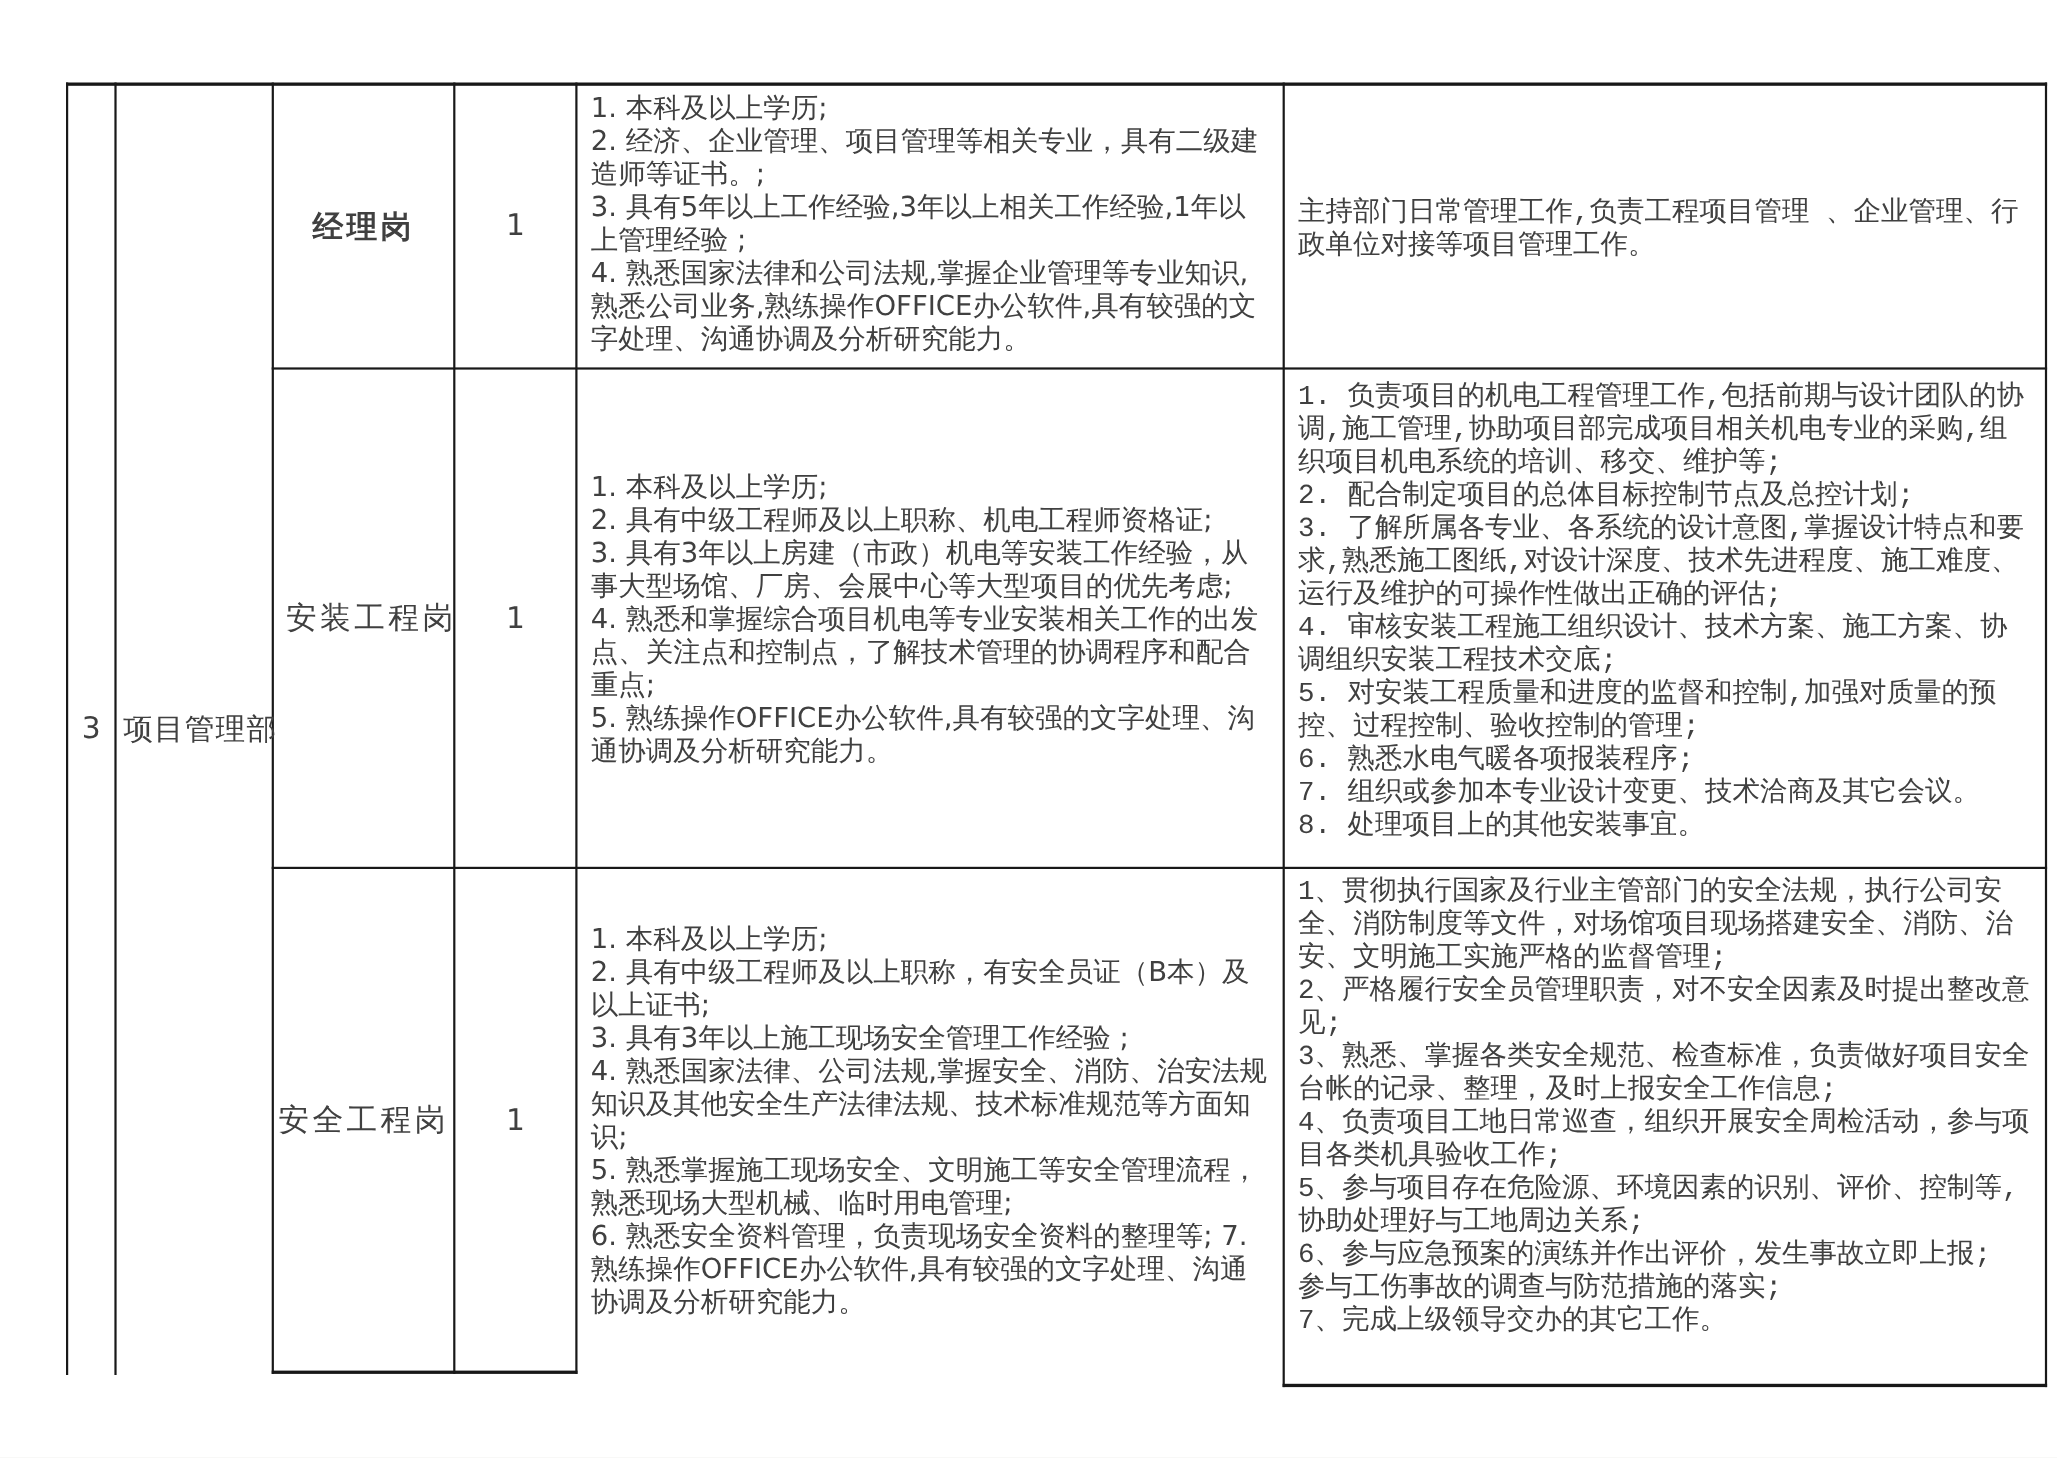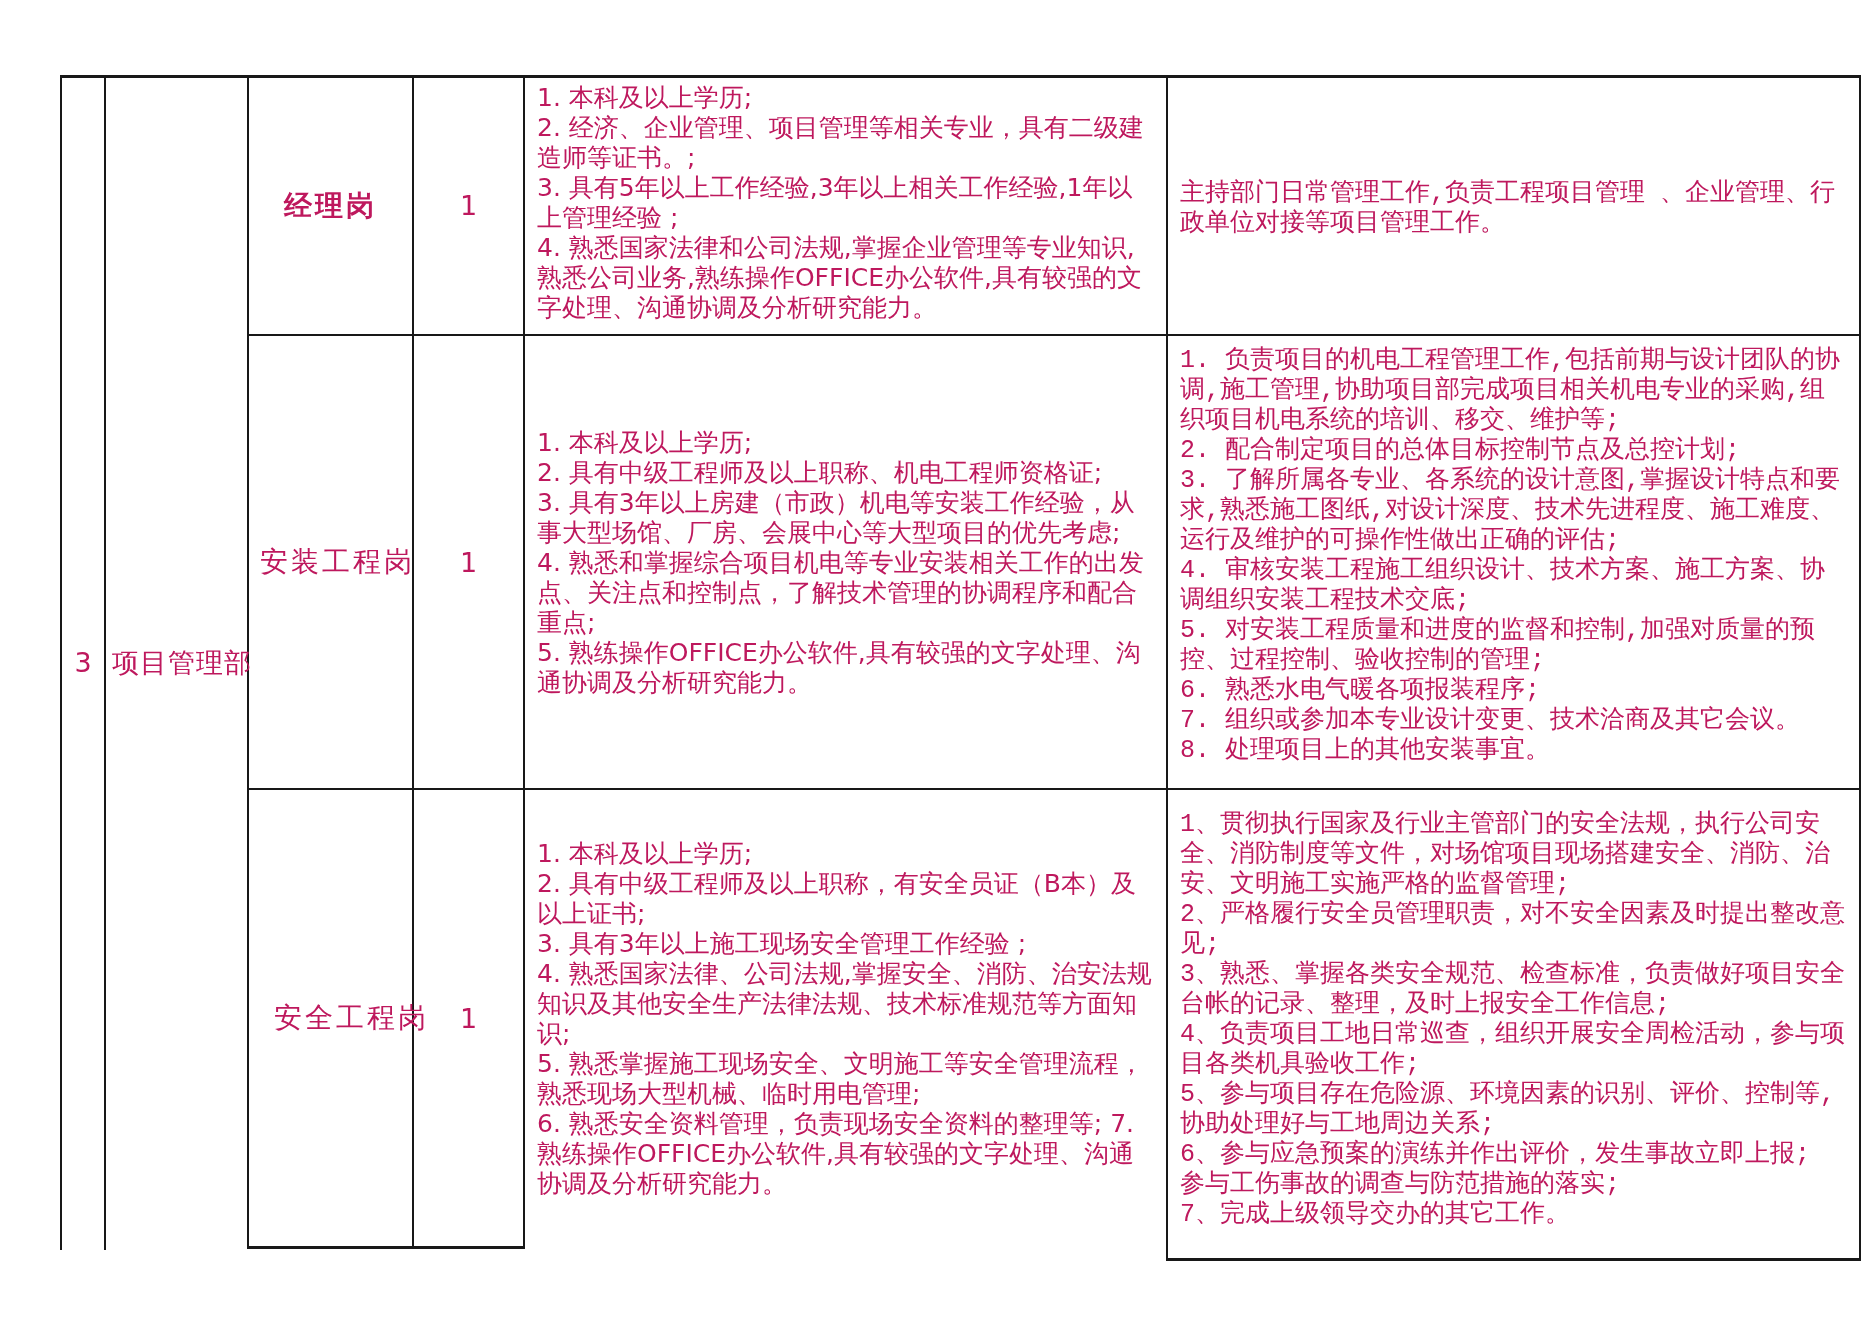--- a/index.html
+++ b/index.html
@@ -10,21 +10,21 @@
     background:#ffffff;
     font-family:"DejaVu Sans", sans-serif;
     color:#1c1c1c;
     overflow:hidden;
   }
   .gl{position:absolute;background:#181818;}
   .cell{
     position:absolute;
     display:flex;
     box-sizing:border-box;
-    color:#be185d;
+    color:#404040;
   }
   .center{align-items:center;justify-content:center;text-align:center;}
   .vcenter{align-items:center;justify-content:flex-start;text-align:left;}
   .topleft{align-items:flex-start;justify-content:flex-start;text-align:left;}
   .label{font-size:28px;letter-spacing:3px;}
   .num{font-size:27px;}
   .body-text{
     font-size:25px;
     line-height:30px;
     white-space:pre-line;
@@ -85,33 +85,33 @@
 5. 熟练操作OFFICE办公软件,具有较强的文字处理、沟通协调及分析研究能力。</span></div>
   <div class="cell topleft body-text dut" style="left:1168px;top:336px;width:691px;height:452px;"><span>1. 负责项目的机电工程管理工作,包括前期与设计团队的协调,施工管理,协助项目部完成项目相关机电专业的采购,组织项目机电系统的培训、移交、维护等;
 2. 配合制定项目的总体目标控制节点及总控计划;
 3. 了解所属各专业、各系统的设计意图,掌握设计特点和要求,熟悉施工图纸,对设计深度、技术先进程度、施工难度、运行及维护的可操作性做出正确的评估;
 4. 审核安装工程施工组织设计、技术方案、施工方案、协调组织安装工程技术交底;
 5. 对安装工程质量和进度的监督和控制,加强对质量的预控、过程控制、验收控制的管理;
 6. 熟悉水电气暖各项报装程序;
 7. 组织或参加本专业设计变更、技术洽商及其它会议。
 8. 处理项目上的其他安装事宜。</span></div>
 
-  <div class="cell center label" style="left:249px;top:790px;width:163px;height:456px;margin-left:21px;">
+  <div class="cell center label" style="left:249px;top:790px;width:163px;height:456px;">
       <span>安全工程岗</span>
     </div>
   <div class="cell center num" style="left:414px;top:790px;width:109px;height:456px;">
       <span>1</span>
     </div>
   <div class="cell vcenter body-text req" style="left:525px;top:790px;width:641px;height:456px;align-items:center;"><span>1. 本科及以上学历;
 2. 具有中级工程师及以上职称，有安全员证（B本）及以上证书;
 3. 具有3年以上施工现场安全管理工作经验 ;
 4. 熟悉国家法律、公司法规,掌握安全、消防、治安法规知识及其他安全生产法律法规、技术标准规范等方面知识;
 5. 熟悉掌握施工现场安全、文明施工等安全管理流程，熟悉现场大型机械、临时用电管理;
 6. 熟悉安全资料管理，负责现场安全资料的整理等; 7. 熟练操作OFFICE办公软件,具有较强的文字处理、沟通协调及分析研究能力。</span></div>
-  <div class="cell topleft body-text dut" style="left:1168px;top:790px;width:691px;height:436px;padding-top:20px;"><span>1、贯彻执行国家及行业主管部门的安全法规，执行公司安全、消防制度等文件，对场馆项目现场搭建安全、消防、治安、文明施工实施严格的监督管理;
+  <div class="cell topleft body-text dut" style="left:1168px;top:790px;width:691px;height:436px;padding-top:6px;"><span>1、贯彻执行国家及行业主管部门的安全法规，执行公司安全、消防制度等文件，对场馆项目现场搭建安全、消防、治安、文明施工实施严格的监督管理;
 2、严格履行安全员管理职责，对不安全因素及时提出整改意见;
 3、熟悉、掌握各类安全规范、检查标准，负责做好项目安全台帐的记录、整理，及时上报安全工作信息;
 4、负责项目工地日常巡查，组织开展安全周检活动，参与项目各类机具验收工作;
 5、参与项目存在危险源、环境因素的识别、评价、控制等,协助处理好与工地周边关系;
 6、参与应急预案的演练并作出评价，发生事故立即上报; 参与工伤事故的调查与防范措施的落实;
 7、完成上级领导交办的其它工作。</span></div>
 
 </div>
 
 </body></html>

